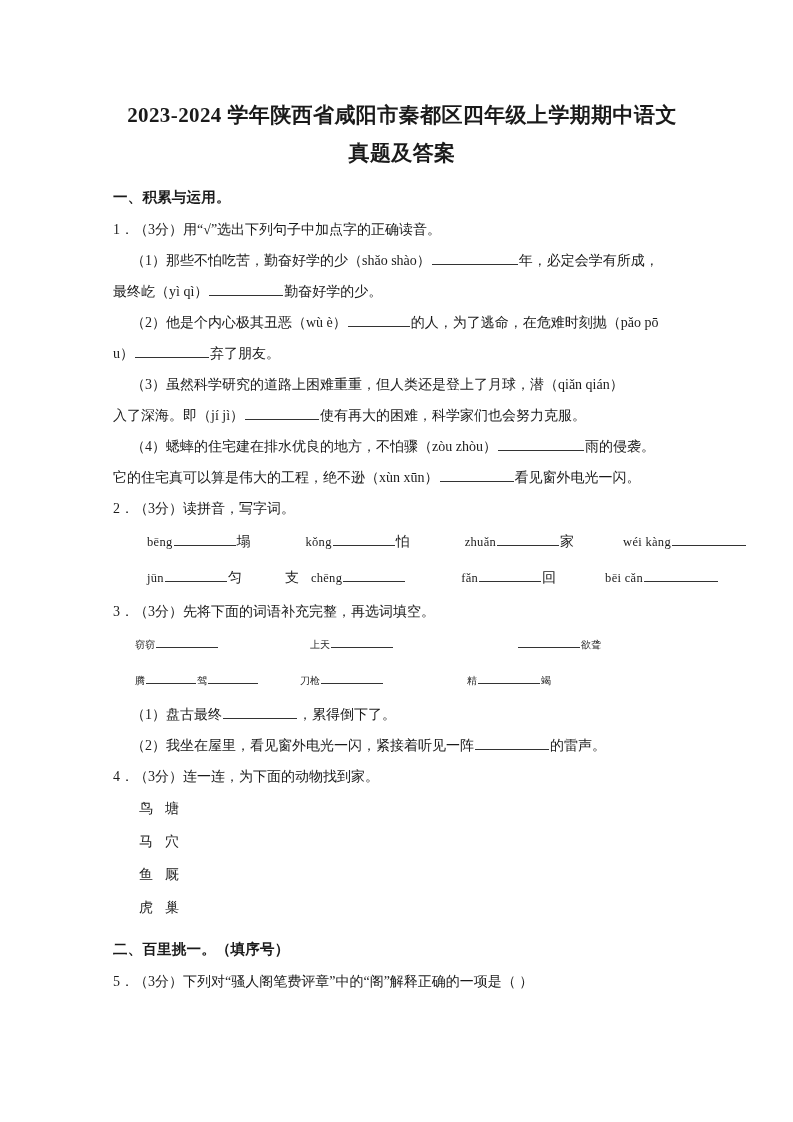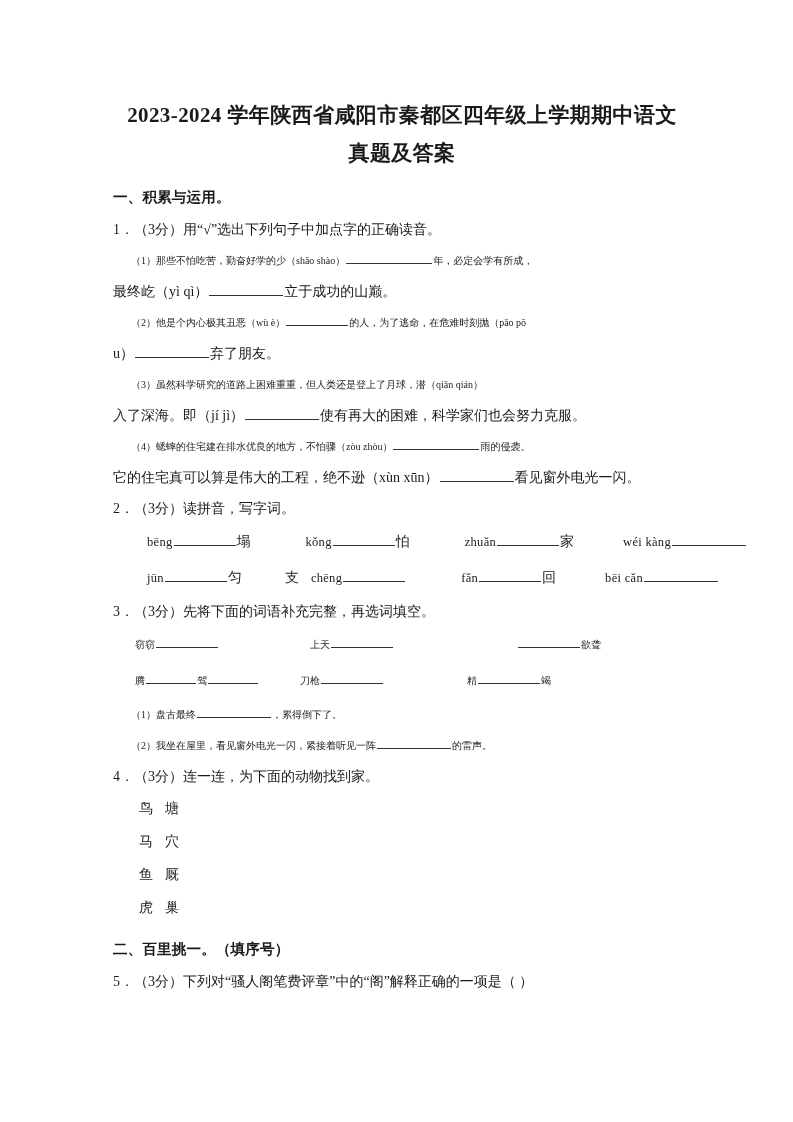--- a/index.html
+++ b/index.html
@@ -56,21 +56,21 @@
   .q {
     font-size: 14px;
     line-height: 31px;
   }
   .q-stem {
     font-size: 14px;
     line-height: 31px;
     white-space: nowrap;
   }
   .sub {
-    font-size: 10px;
+    font-size: 14px;
     line-height: 31px;
     text-indent: 18px;
   }
   .sub-cont {
     font-size: 14px;
     line-height: 31px;
     text-indent: 0;
   }
   .py {
     font-family: "Liberation Serif", "DejaVu Serif", serif;
@@ -131,21 +131,21 @@
       <span class="ttl-line">2023-2024 学年陕西省咸阳市秦都区四年级上学期期中语文</span>
       <span class="ttl-line">真题及答案</span>
     </div>
 
     <div class="section-head">一、积累与运用。</div>
 
     <div class="q">
       <div class="q-stem"><span>1</span>．<span>（3分）</span><span>用“√”选出下列句子中加点字的正确读音。</span></div>
 
       <div class="sub"><span>（1）</span><span>那些不怕吃苦，勤奋好学的少（shǎo  shào）</span><span class="blank b-xl"></span><span>年，必定会学有所成，</span></div>
-      <div class="sub-cont"><span>最终屹（yì  qì）</span><span class="blank b-lg"></span><span>立于成功的山巅。</span></div>
+      <div class="sub-cont"><span>最终屹（yì  qì）</span><span class="blank b-lg"></span><span>勤奋好学的少。</span></div>
 
       <div class="sub"><span>（2）</span><span>他是个内心极其丑恶（wù  è）</span><span class="blank b-md"></span><span>的人，为了逃命，在危难时刻抛（pǎo  pō</span></div>
       <div class="sub-cont"><span>u）</span><span class="blank b-lg"></span><span>弃了朋友。</span></div>
 
       <div class="sub"><span>（3）</span><span>虽然科学研究的道路上困难重重，但人类还是登上了月球，潜（qiǎn  qián）</span></div>
       <div class="sub-cont"><span>入了深海。即（jí  jì）</span><span class="blank b-lg"></span><span>使有再大的困难，科学家们也会努力克服。</span></div>
 
       <div class="sub"><span>（4）</span><span>蟋蟀的住宅建在排水优良的地方，不怕骤（zòu  zhòu）</span><span class="blank b-xl"></span><span>雨的侵袭。</span></div>
       <div class="sub-cont"><span>它的住宅真可以算是伟大的工程，绝不逊（xùn  xūn）</span><span class="blank b-lg"></span><span>看见窗外电光一闪。</span></div>
     </div>

